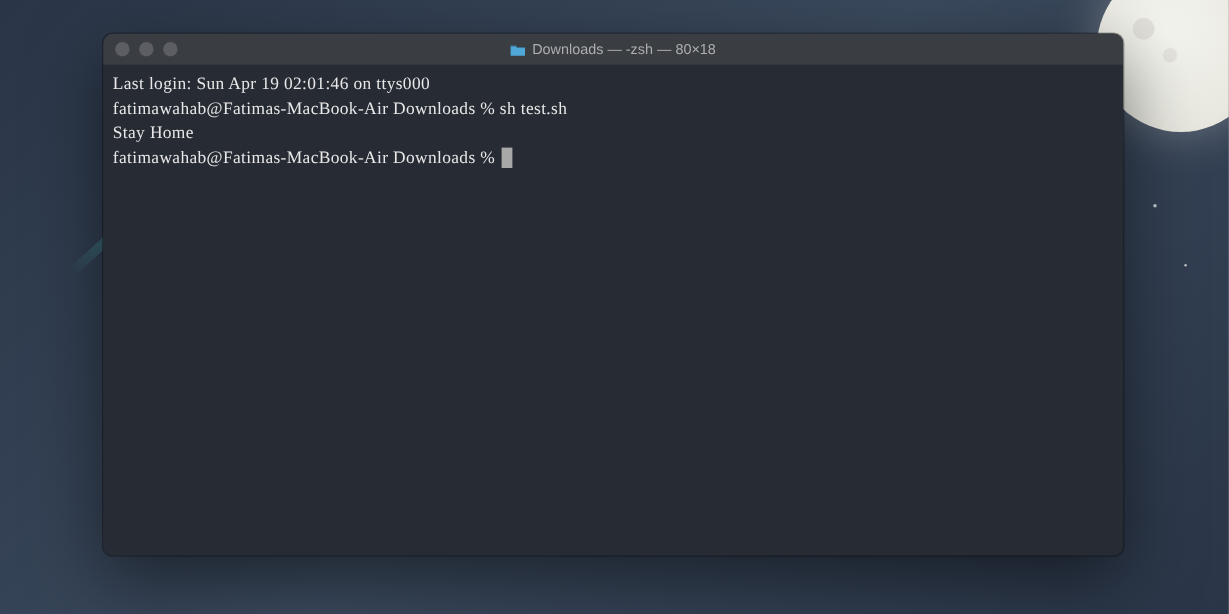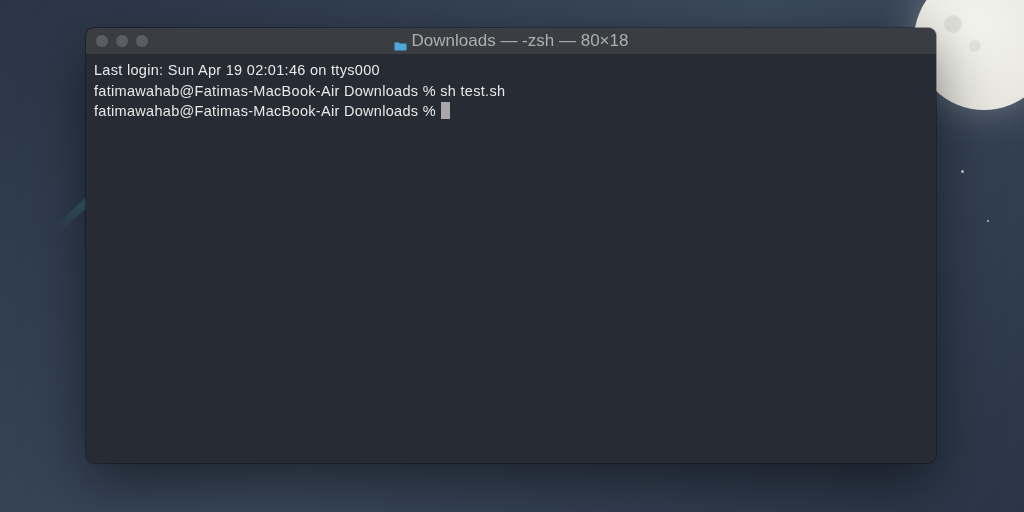--- a/index.html
+++ b/index.html
@@ -89,36 +89,36 @@
       width: 12px;
       height: 12px;
       border-radius: 50%;
       background: #5c5e63;
     }
     .window-title {
       position: absolute;
       left: 0;
       right: 0;
       text-align: center;
-      font-size: 17px;
+      font-size: 12px;
       color: #aeaeae;
       display: flex;
       align-items: center;
       justify-content: center;
       gap: 5px;
       pointer-events: none;
     }
     .folder-icon {
       width: 13px;
       height: 10px;
       display: inline-block;
     }
     .terminal-body {
       padding: 6px 8px;
-      font-family: Liberation Sans, sans-serif;
+      font-family: Liberation Serif, serif;
       font-size: 14.5px;
       line-height: 1.42;
       color: #e8e8e8;
       letter-spacing: 0.3px;
     }
     .terminal-line {
       white-space: pre;
     }
     .cursor {
       display: inline-block;
@@ -151,15 +151,16 @@
           <path d="M0.5 1.5 L5 1.5 L6 3 L12.5 3 L12.5 9.5 L0.5 9.5 Z" fill="#4fa8d8" stroke="none"></path>
           <path d="M0.5 1 L5 1 L6 2.3 L12.5 2.3 L12.5 3 L6 3 L5 1.5 L0.5 1.5 Z" fill="#3a7fa8"></path>
         </svg>
       </span>
       <span>Downloads — -zsh — 80×18</span>
     </div>
   </div>
   <div class="terminal-body">
     <div class="terminal-line">Last login: Sun Apr 19 02:01:46 on ttys000</div>
     <div class="terminal-line"><span>fatimawahab@Fatimas-MacBook-Air Downloads % </span><span>sh test.sh</span></div>
+    <div class="terminal-line">Stay Home</div>
     <div class="terminal-line"><span>fatimawahab@Fatimas-MacBook-Air Downloads % </span><span class="cursor"></span></div>
   </div>
 </div>
 
 </body></html>

